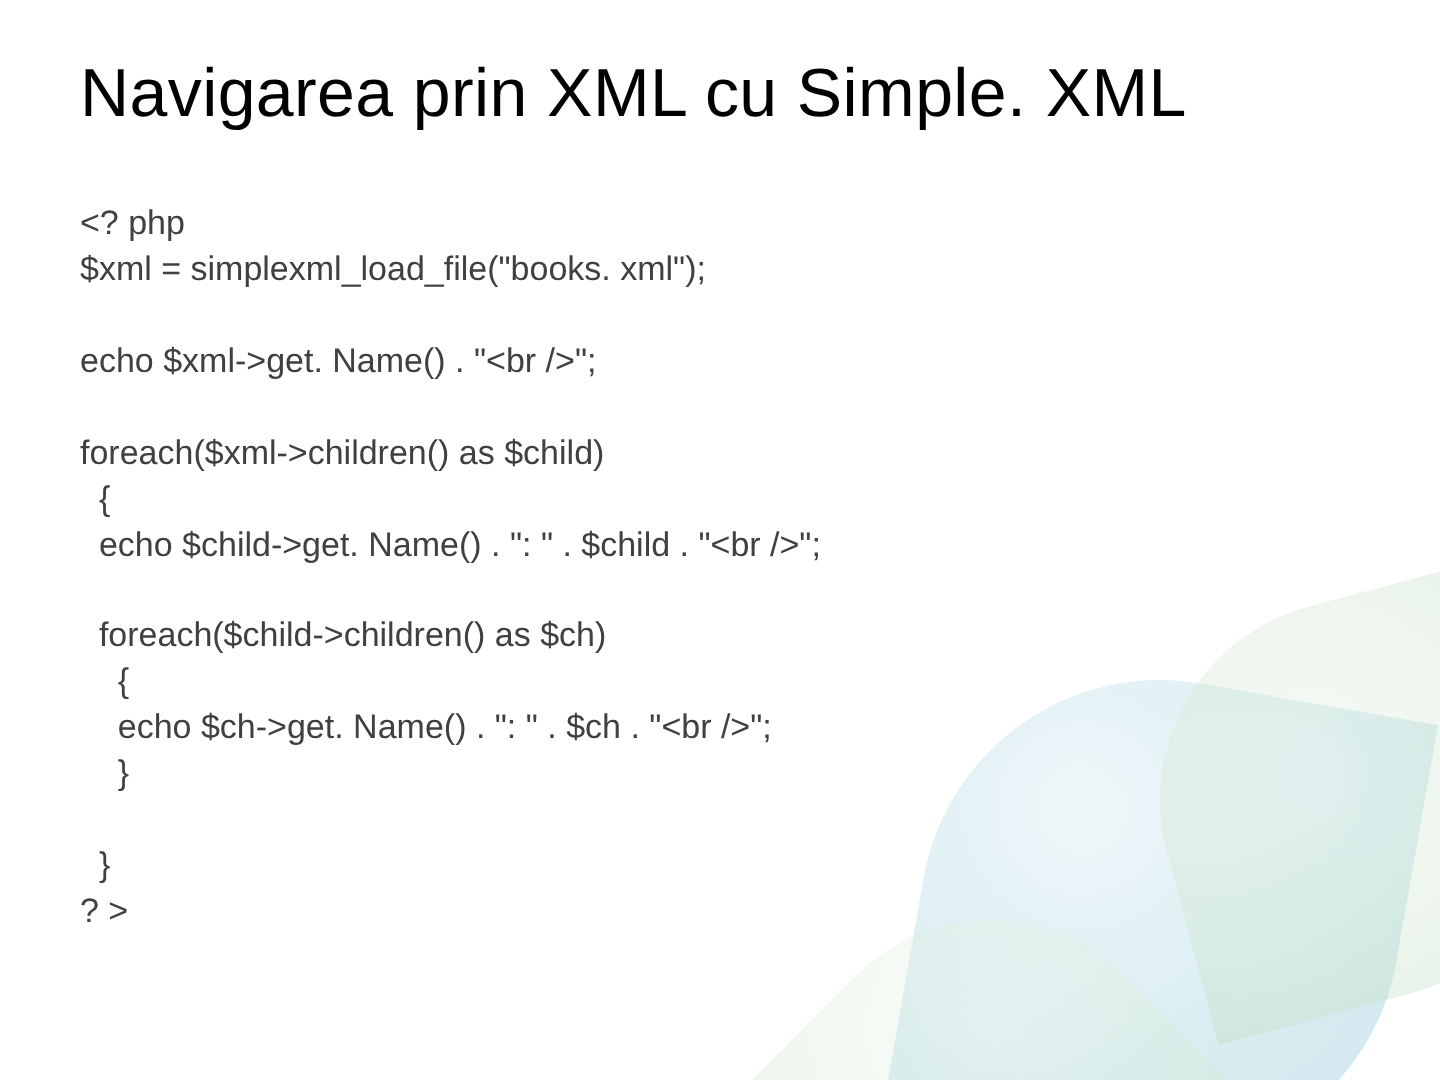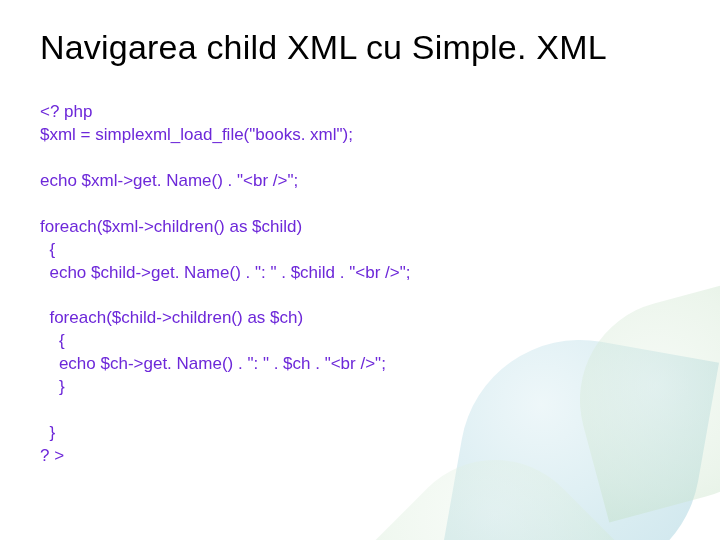--- a/index.html
+++ b/index.html
@@ -52,36 +52,36 @@
   .title {
     font-size: 34px;
     color: #000;
     font-weight: normal;
     margin-bottom: 34px;
     letter-spacing: 0.2px;
   }
   .code {
     font-size: 17px;
     line-height: 1.35;
-    color: #6d28d9;
+    color: #404040;
     white-space: pre;
     font-family: Arial, Helvetica, sans-serif;
   }
 </style>
 </head>
 <body>
 
 <div class="bg-leaf">
   <div class="leaf l1"></div>
   <div class="leaf l2"></div>
   <div class="leaf l3"></div>
 </div>
 
 <div class="slide">
-  <h1 class="title">Navigarea child XML cu Simple. XML</h1>
+  <h1 class="title">Navigarea prin XML cu Simple. XML</h1>
   <div class="code"><span>&lt;? php</span>
 <span>$xml = simplexml_load_file("books. xml");</span>
 <span></span>
 <span>echo $xml-&gt;get. Name() . "&lt;br /&gt;";</span>
 <span></span>
 <span>foreach($xml-&gt;children() as $child)</span>
 <span>  {</span>
 <span>  echo $child-&gt;get. Name() . ": " . $child . "&lt;br /&gt;";</span>
 <span></span>
 <span>  foreach($child-&gt;children() as $ch)</span>

